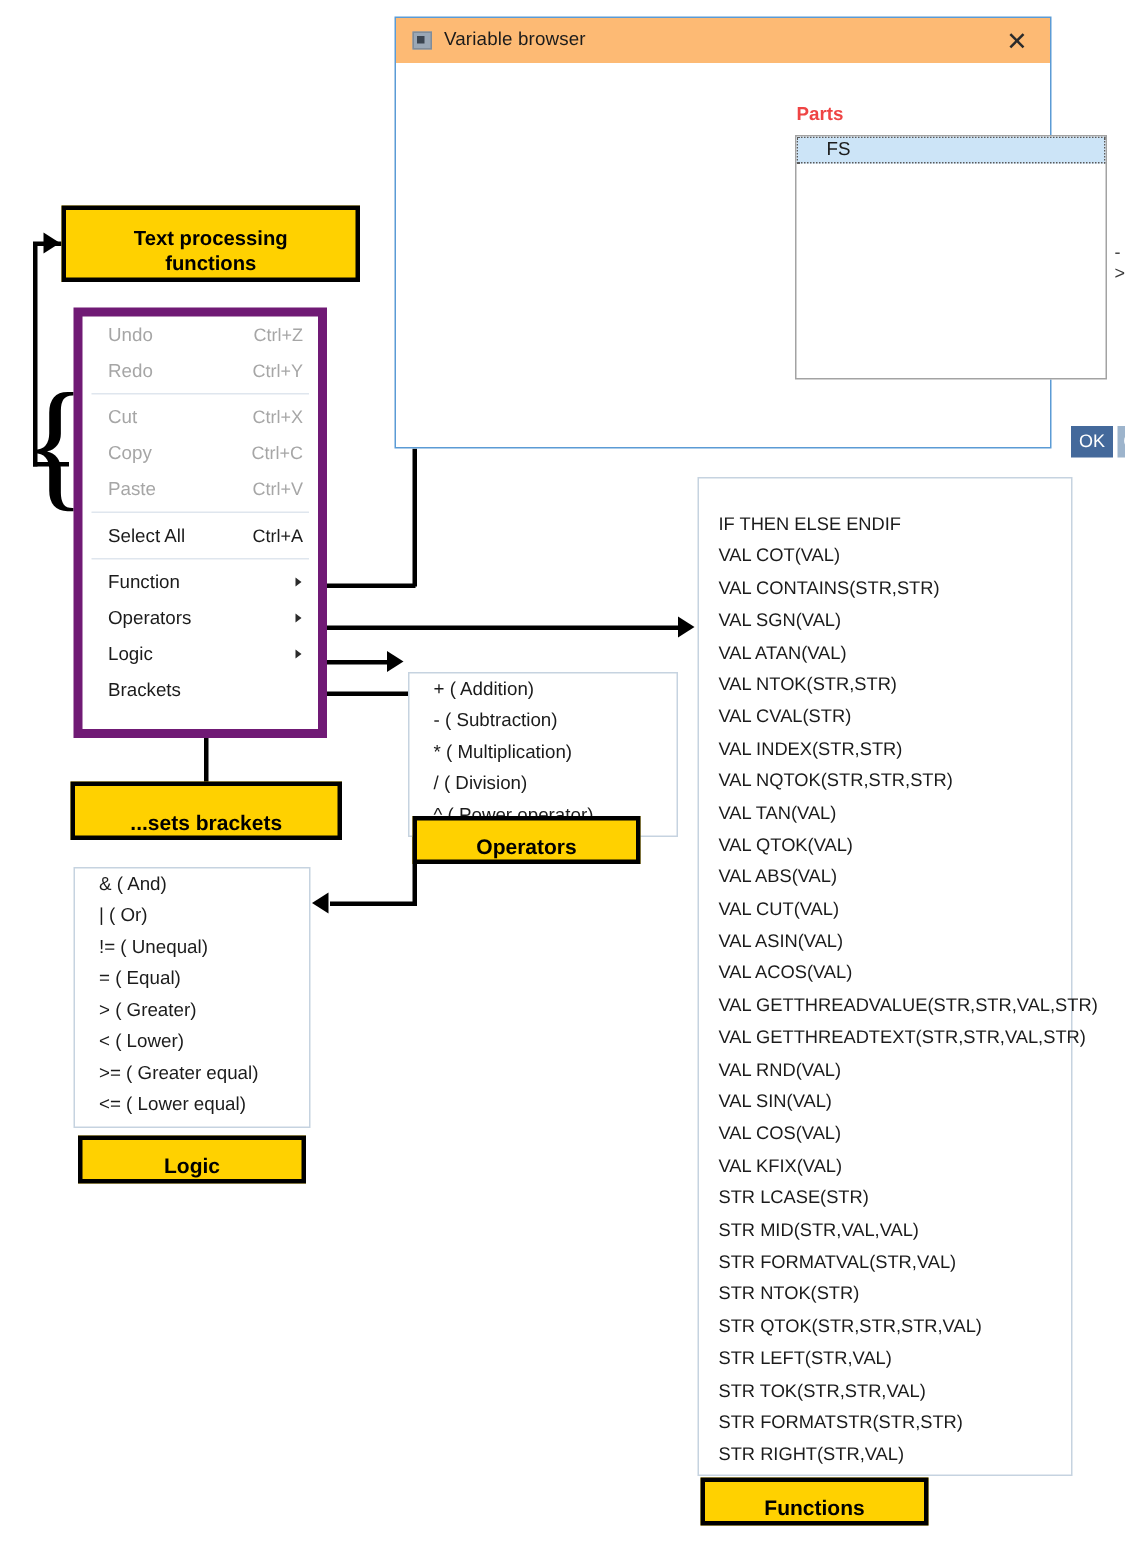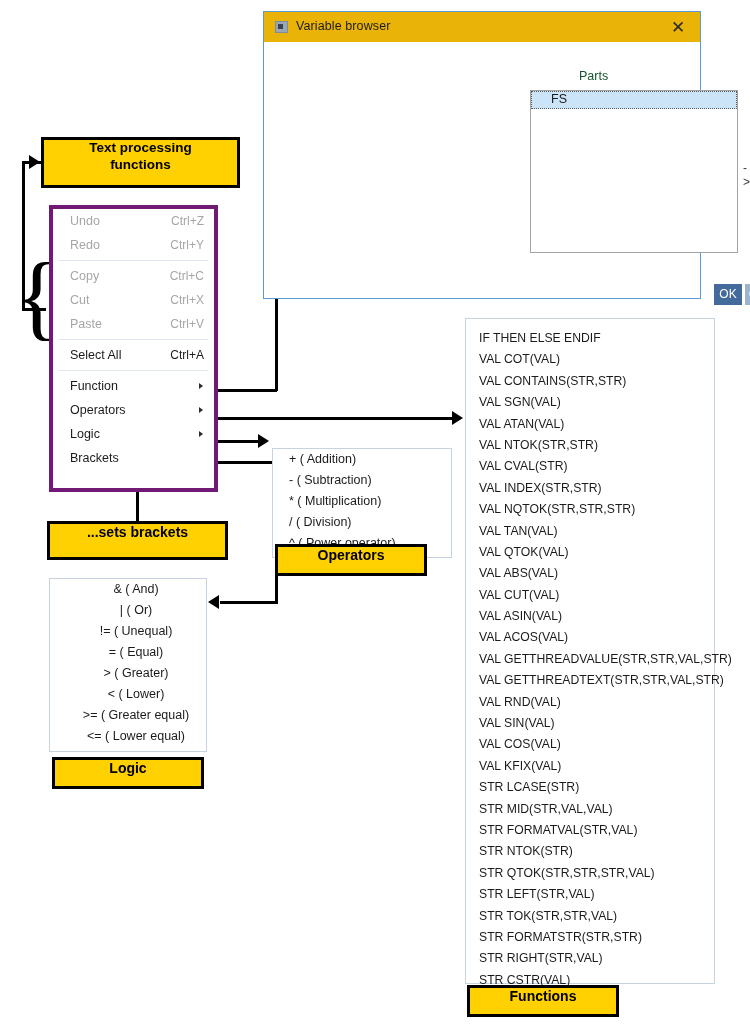--- a/index.html
+++ b/index.html
@@ -15,40 +15,40 @@
 
   
   #variable-browser{
     left:263px;top:11px;width:438px;height:288px;
     background:#ffffff;
     border:1px solid #5b9bd5;
     box-sizing:border-box;
   }
   #vb-titlebar{
     position:absolute;left:0;top:0;width:100%;height:30px;
-    background:#eab308;
+    background:#fdba74;
   }
   #vb-icon{
     position:absolute;left:11px;top:9px;width:13px;height:12px;
     background:#9aa7b5;border:1px solid #7f8c9a;box-sizing:border-box;
   }
   #vb-icon:after{
     content:"";position:absolute;left:2px;top:2px;width:5px;height:5px;background:#3a4450;
   }
   #vb-title{
     position:absolute;left:32px;top:7px;
     font-size:12.5px;color:#1b1b1b;letter-spacing:.1px;
   }
   #vb-close{
     position:absolute;right:8px;top:5px;width:28px;height:22px;
     color:#2b2b2b;font-size:17px;line-height:22px;text-align:center;
     cursor:pointer;
   }
   .vb-col-title{
-    position:absolute;font-size:12.5px;color:#14532d;font-weight:400;margin-left:48px;
+    position:absolute;font-size:12.5px;color:#ef4444;font-weight:700;
   }
   #parts-title{left:267px;top:57px;}
 
   #parts-list{
     position:absolute;left:266px;top:78px;width:208px;height:163px;
     background:#ffffff;border:1px solid #a3a3a3;box-sizing:border-box;
     overflow:hidden;
   }
   .parts-item{
     font-size:12.5px;color:#1b1b1b;padding:1px 0 1px 20px;height:16px;line-height:15px;
@@ -65,21 +65,21 @@
     position:absolute;top:272px;height:21px;
     font-size:12px;line-height:21px;text-align:center;color:#ffffff;
     cursor:pointer;box-sizing:border-box;
   }
   #vb-ok{left:450px;width:28px;background:#44699b;}
   #vb-cancel{left:481px;width:45px;background:#9db4cc;}
 
   
   #context-menu{
     left:49px;top:205px;width:169px;height:287px;
-    background:#ffffff;border:4px solid #701a75;box-sizing:border-box;
+    background:#ffffff;border:6px solid #701a75;box-sizing:border-box;
   }
   .mi{
     position:relative;height:24px;line-height:24px;font-size:12.5px;
     padding-left:17px;white-space:nowrap;
   }
   .mi.dis{color:#a6a6a6;}
   .mi.en{color:#1b1b1b;}
   .mi .acc{position:absolute;right:10px;top:0;font-size:12px;}
   .mi .sub{
     position:absolute;right:11px;top:9px;width:0;height:0;
@@ -92,41 +92,41 @@
     left:272px;top:448px;width:180px;height:110px;
     background:#ffffff;border:1px solid #c6d3e0;box-sizing:border-box;
   }
   #operators-box .oi{
     height:21px;line-height:21px;font-size:12.5px;color:#1b1b1b;padding-left:16px;white-space:nowrap;
   }
 
   
   #logic-box{
     left:49px;top:578px;width:158px;height:174px;
-    background:#ffffff;border:1px solid #c6d3e0;box-sizing:border-box;text-align:center;
+    background:#ffffff;border:1px solid #c6d3e0;box-sizing:border-box;
   }
   #logic-box .li{
     height:21px;line-height:21px;font-size:12.5px;color:#1b1b1b;padding-left:16px;white-space:nowrap;
   }
 
   
   #functions-box{
     left:465px;top:318px;width:250px;height:666px;
     background:#ffffff;border:1px solid #c6d3e0;box-sizing:border-box;
-    padding-top:9px;
+    padding-top:20px;
   }
   #functions-box .fi{
     height:21.4px;line-height:21.4px;font-size:12.2px;color:#1b1b1b;padding-left:13px;white-space:nowrap;
   }
 
   
   .callout{
     position:absolute;background:#FFD100;border:3px solid #000000;
     box-sizing:border-box;color:#000000;font-weight:bold;
-    display:flex;align-items:flex-start;justify-content:center;text-align:center;
+    display:flex;align-items:flex-end;justify-content:center;text-align:center;
     line-height:1.25;
   }
   #callout-text{left:41px;top:137px;width:199px;height:51px;font-size:13.5px;}
   #callout-brackets{left:47px;top:521px;width:181px;height:39px;font-size:14px;}
   #callout-operators{left:275px;top:544px;width:152px;height:32px;font-size:14px;}
   #callout-logic{left:52px;top:757px;width:152px;height:32px;font-size:14px;}
   #callout-functions{left:467px;top:985px;width:152px;height:32px;font-size:14px;}
 
   
   .ln{position:absolute;background:#000000;}
@@ -190,22 +190,22 @@
   <div id="arrow-mid">-&gt;</div>
 
   <div id="vb-ok">OK</div>
   <div id="vb-cancel">Cancel</div>
 </div>
 
 <div id="context-menu" class="abs">
     <div class="mi dis"><span>Undo</span><span class="acc">Ctrl+Z</span></div>
     <div class="mi dis"><span>Redo</span><span class="acc">Ctrl+Y</span></div>
     <div class="msep"></div>
+    <div class="mi dis"><span>Cut</span><span class="acc">Ctrl+X</span></div>
     <div class="mi dis"><span>Copy</span><span class="acc">Ctrl+C</span></div>
-    <div class="mi dis"><span>Cut</span><span class="acc">Ctrl+X</span></div>
     <div class="mi dis"><span>Paste</span><span class="acc">Ctrl+V</span></div>
     <div class="msep"></div>
     <div class="mi en"><span>Select All</span><span class="acc">Ctrl+A</span></div>
     <div class="msep"></div>
     <div class="mi en"><span>Function</span><span class="sub"></span></div>
     <div class="mi en"><span>Operators</span><span class="sub"></span></div>
     <div class="mi en"><span>Logic</span><span class="sub"></span></div>
     <div class="mi en"><span>Brackets</span></div>
   </div>
 

